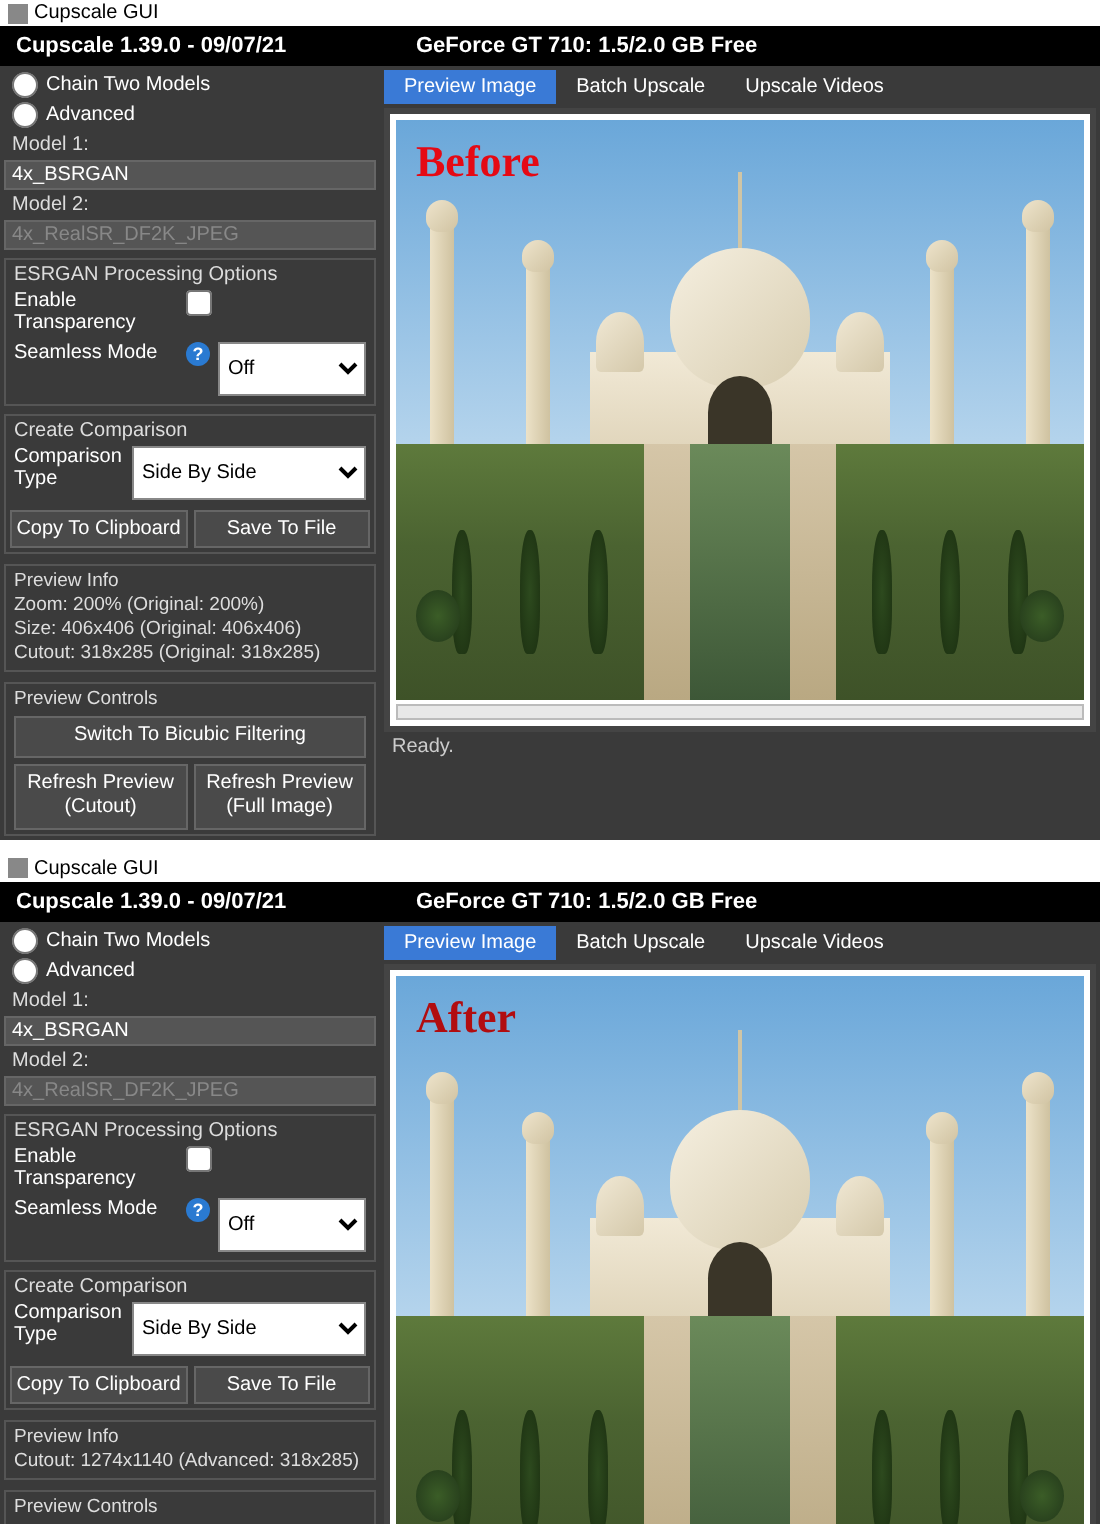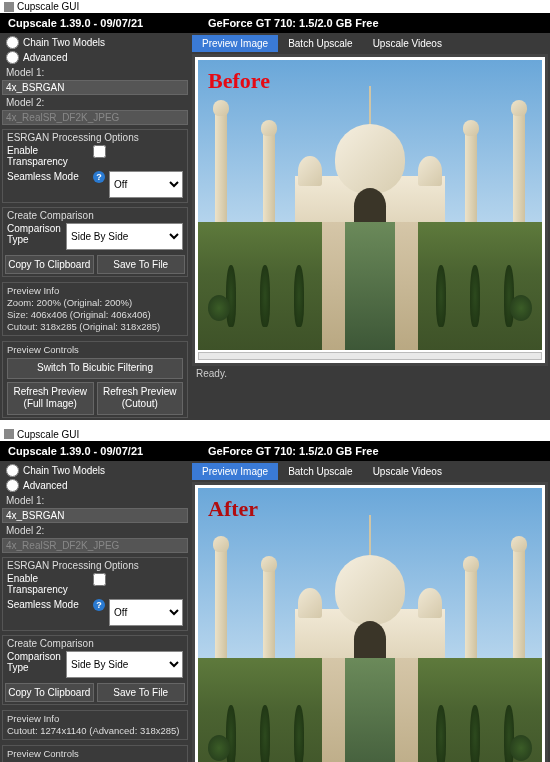--- a/index.html
+++ b/index.html
@@ -113,22 +113,22 @@
         <div>Preview Info</div>
         <div>Zoom: 200% (Original: 200%)</div>
         <div>Size: 406x406 (Original: 406x406)</div>
         <div>Cutout: 318x285 (Original: 318x285)</div>
       </div>
 
       <div class="info-block">
         <div>Preview Controls</div>
         <div class="btn" style="margin-top:3px">Switch To Bicubic Filtering</div>
         <div class="btn-row">
+          <div class="btn">Refresh Preview (Cutout)</div>
           <div class="btn">Refresh Preview (Full Image)</div>
-          <div class="btn">Refresh Preview (Cutout)</div>
         </div>
       </div>
     </div>
 
     <div class="preview">
       <div class="tabs">
         <div class="tab active">Preview Image</div>
         <div class="tab">Batch Upscale</div>
         <div class="tab">Upscale Videos</div>
       </div>

